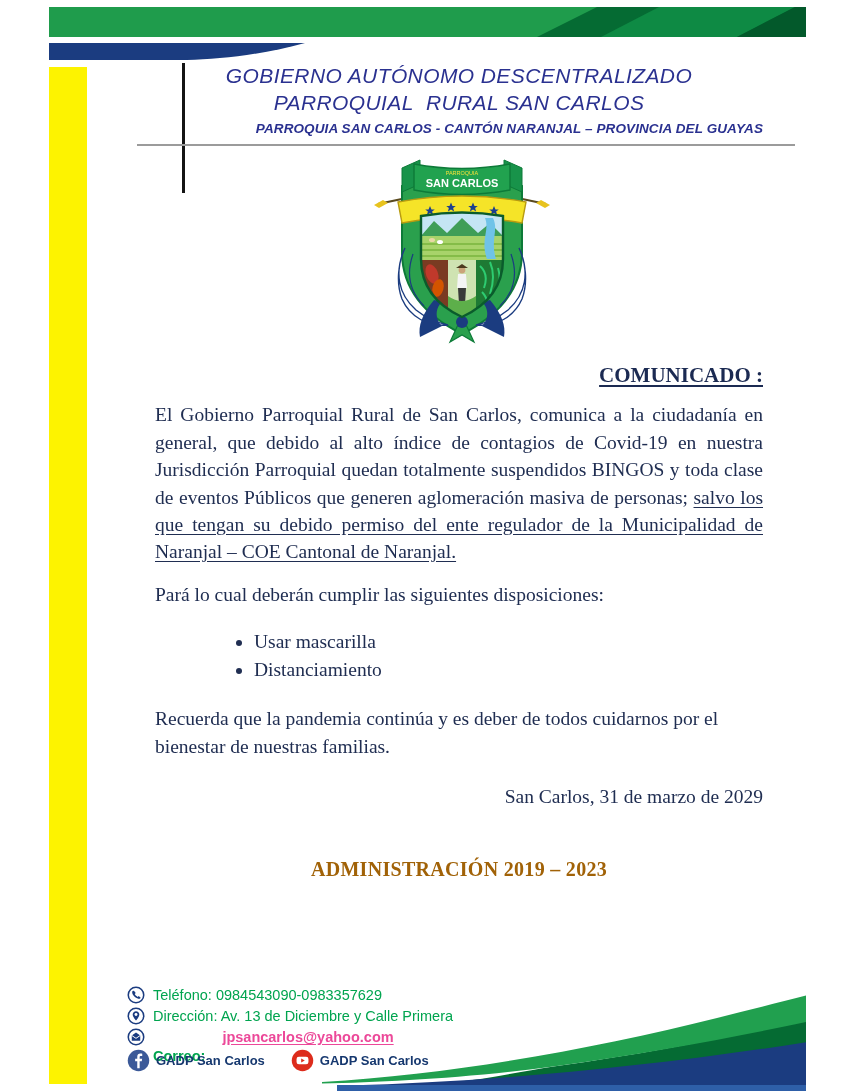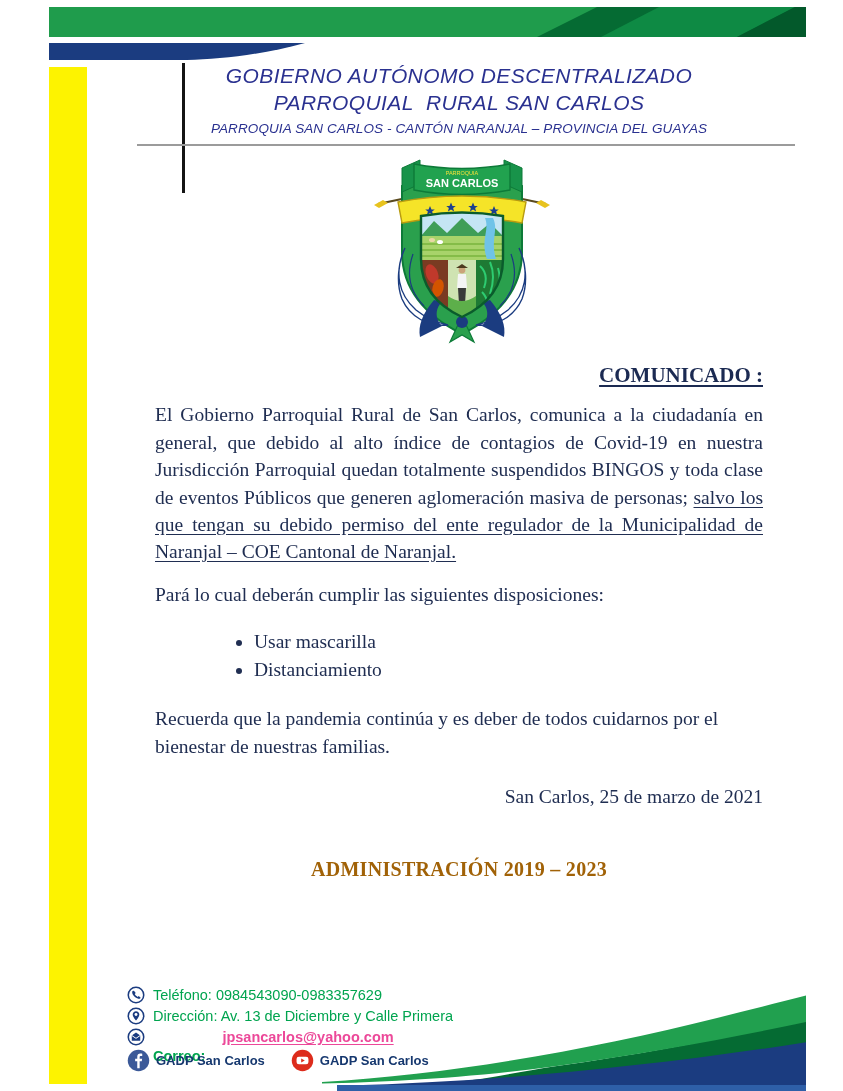--- a/index.html
+++ b/index.html
@@ -15,21 +15,21 @@
   .black-line { position:absolute; left:145px; top:63px; width:3px; height:130px; background:#141414; }
 
   
   .letterhead {
     position:absolute; left:118px; top:62px; width:608px;
     text-align:center; font-family:"Liberation Sans", sans-serif;
     font-style:italic; color:#2a3190;
   }
   .lh-line1 { font-size:21px; letter-spacing:0.4px; line-height:27px; }
   .lh-line2 { font-size:21px; letter-spacing:0.4px; line-height:27px; white-space:pre-wrap; }
-  .lh-line3 { font-size:13.5px; font-weight:normal; letter-spacing:0.1px; line-height:22px; margin-top:2px; }
+  .lh-line3 { font-size:13.5px; font-weight:bold; letter-spacing:0.1px; line-height:22px; margin-top:2px;text-align:right; }
   .header-rule { position:absolute; left:100px; top:144px; width:658px; height:2px; background:#9b9b9b; }
 
   
   .logo-wrap { position:absolute; left:335px; top:156px; width:180px; height:188px; }
 
   
   .doc { position:absolute; left:118px; top:362px; width:608px; font-size:19.5px; line-height:27.4px; }
   .doc-title {
     text-align:right; font-weight:bold; font-size:21px; color:#1b2a52;
     text-decoration:underline; text-underline-offset:3px;
@@ -167,21 +167,21 @@
 
     <p class="para para-2">Pará lo cual deberán cumplir las siguientes disposiciones:</p>
 
     <ul class="bullets">
       <li>Usar mascarilla</li>
       <li>Distanciamiento</li>
     </ul>
 
     <p class="para para-3">Recuerda que la pandemia continúa y es deber de todos cuidarnos por el bienestar de nuestras familias.</p>
 
-    <p class="date-line">San Carlos, 25 de marzo de 2021</p>
+    <p class="date-line">San Carlos, 31 de marzo de 2029</p>
 
     <p class="admin-line">ADMINISTRACIÓN 2019 – 2023</p>
   </div>
 
   <div class="footer">
     <div class="f-row">
       <svg class="f-icon" viewBox="0 0 20 20">
         <circle cx="10" cy="10" r="8.6" fill="none" stroke="#1b3c80" stroke-width="1.7"></circle>
         <path d="M6.2,5.6 C5.4,6.6 5.6,8.4 7.0,10.4 C8.4,12.4 10.6,13.9 12.8,14.3 C14.0,14.5 14.8,13.9 15.2,13.0 L13.0,11.1 L11.9,12.1 C10.8,11.7 9.2,10.3 8.6,9.0 L9.7,7.9 L7.7,5.2 Z" fill="#1b3c80"></path>
       </svg>

